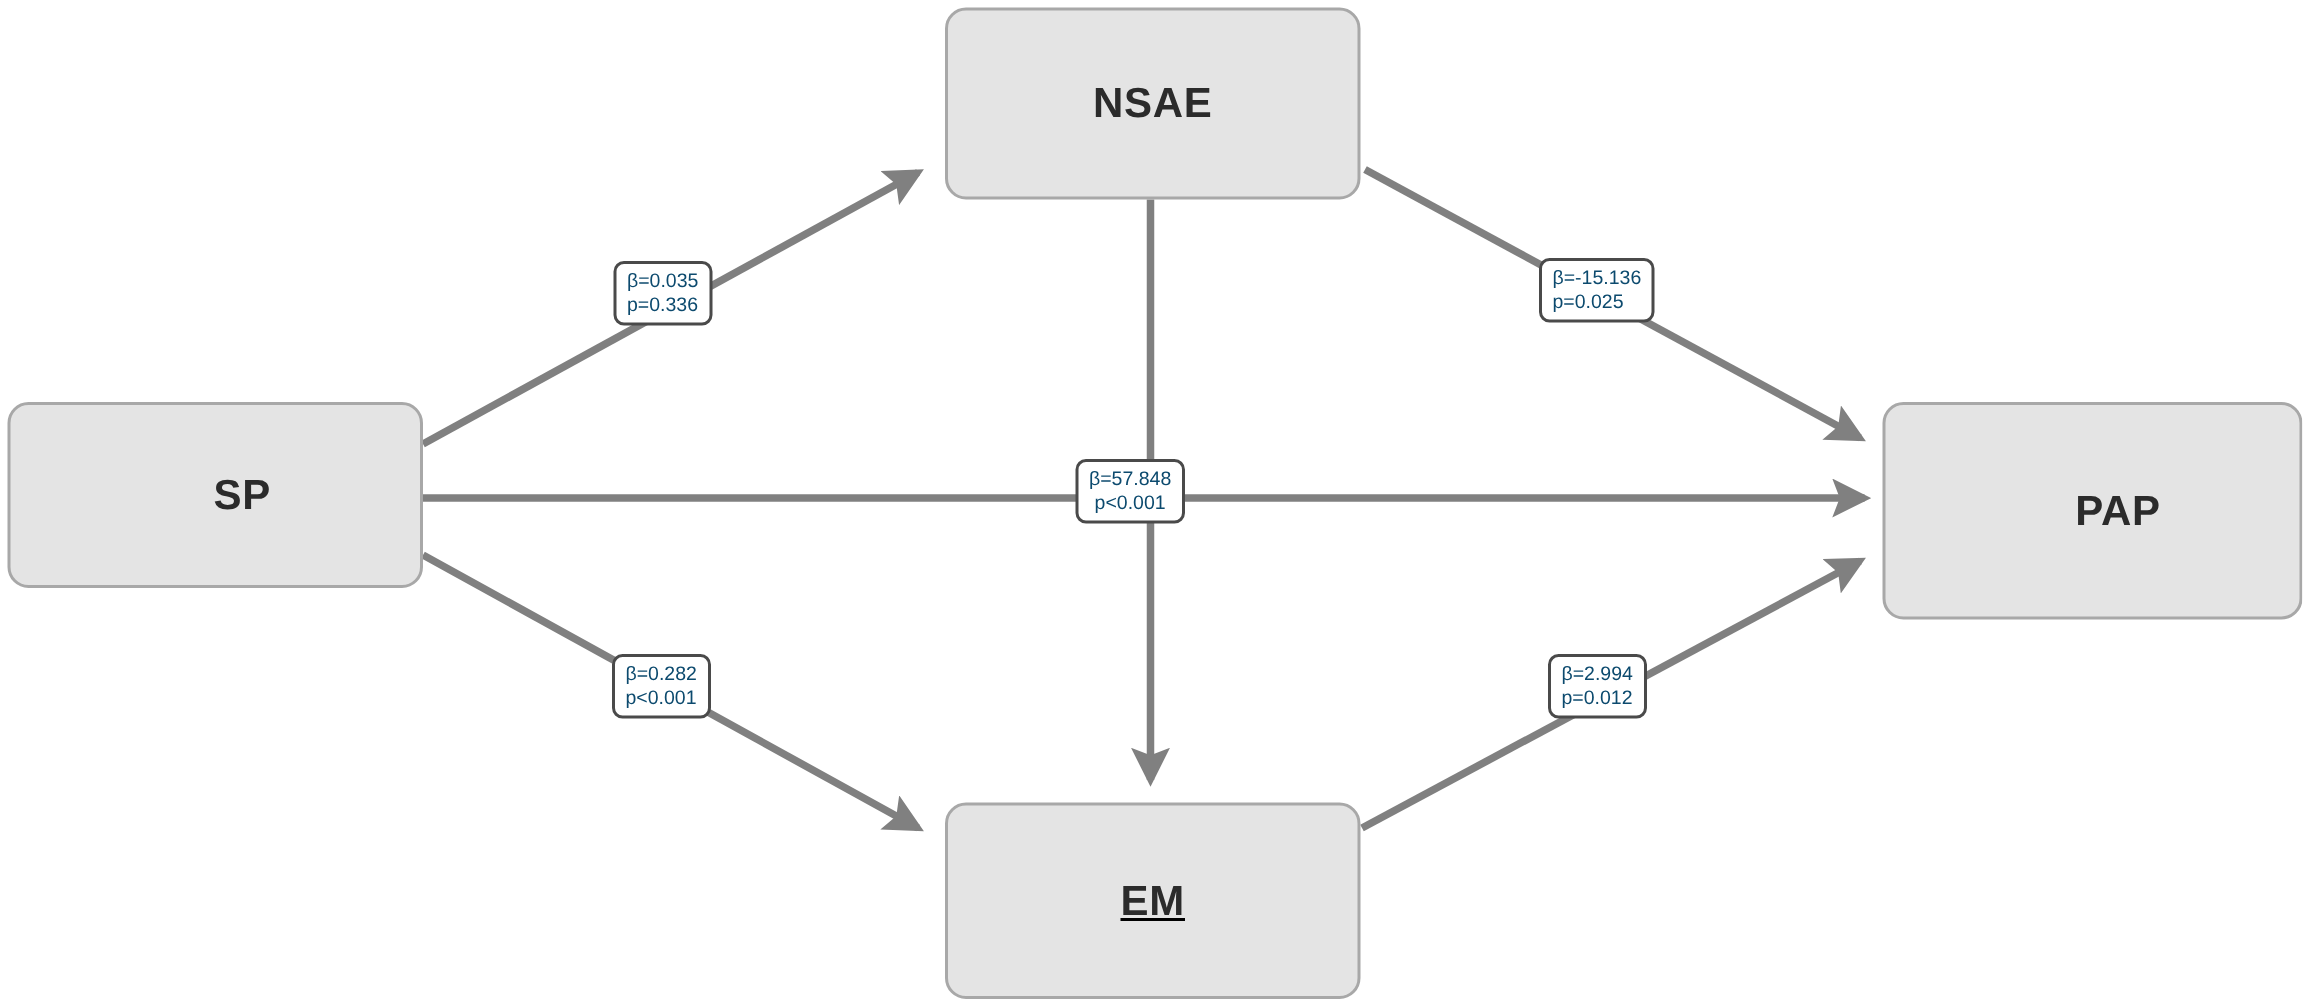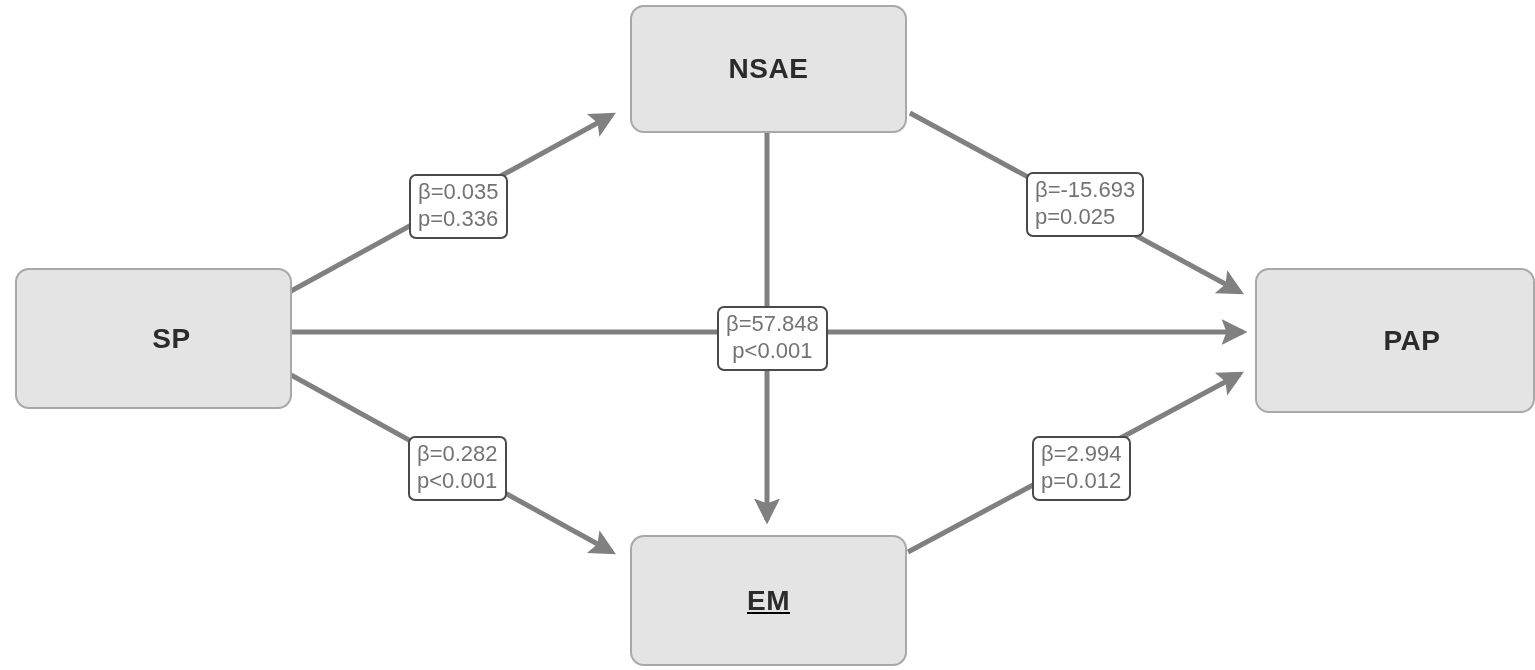--- a/index.html
+++ b/index.html
@@ -53,22 +53,22 @@
     border-radius: 7px;
     padding: 3px 7px 4px 7px;
     z-index: 4;
     display: flex;
     flex-direction: column;
     justify-content: center;
     align-items: flex-start;
   }
   .edge-label span {
     font-family: "Liberation Sans", sans-serif;
-    font-size: 22px;
-    color: #737373;
+    font-size: 13px;
+    color: #0c4a6e;
     line-height: 1.22;
     white-space: nowrap;
   }
   .edge-label.centered span {
     width: 100%;
     text-align: center;
   }
 </style>
 </head>
 <body>
@@ -88,21 +88,21 @@
 
     <line x1="282" y1="332" x2="1243" y2="332" stroke="#808080" stroke-width="5" marker-end="url(#arrowhead)"></line>
 
     <line x1="767" y1="133" x2="767" y2="520" stroke="#808080" stroke-width="5" marker-end="url(#arrowhead)"></line>
 
     <line x1="282" y1="370" x2="612" y2="552" stroke="#808080" stroke-width="5" marker-end="url(#arrowhead)"></line>
 
     <line x1="908" y1="552" x2="1240" y2="374" stroke="#808080" stroke-width="5" marker-end="url(#arrowhead)"></line>
   </svg>
 
-  <div class="node-box" style="left:15px; top:268px; width:277px; height:141px;padding-left:36px;">
+  <div class="node-box" style="left:5px; top:268px; width:277px; height:124px;padding-left:36px;">
     <span class="node-label">SP</span>
   </div>
 
   <div class="node-box" style="left:630px; top:5px; width:277px; height:128px;">
     <span class="node-label">NSAE</span>
   </div>
 
   <div class="node-box" style="left:630px; top:535px; width:277px; height:131px;text-decoration:underline;">
     <span class="node-label">EM</span>
   </div>
@@ -110,21 +110,21 @@
   <div class="node-box" style="left:1255px; top:268px; width:280px; height:145px;padding-left:34px;">
     <span class="node-label">PAP</span>
   </div>
 
   <div class="edge-label" style="left:409px; top:174px;">
     <span>β=0.035</span>
     <span>p=0.336</span>
   </div>
 
   <div class="edge-label" style="left:1026px; top:172px;">
-    <span>β=-15.693</span>
+    <span>β=-15.136</span>
     <span>p=0.025</span>
   </div>
 
   <div class="edge-label centered" style="left:717px; top:306px;">
     <span>β=57.848</span>
     <span>p&lt;0.001</span>
   </div>
 
   <div class="edge-label" style="left:408px; top:436px;">
     <span>β=0.282</span>

